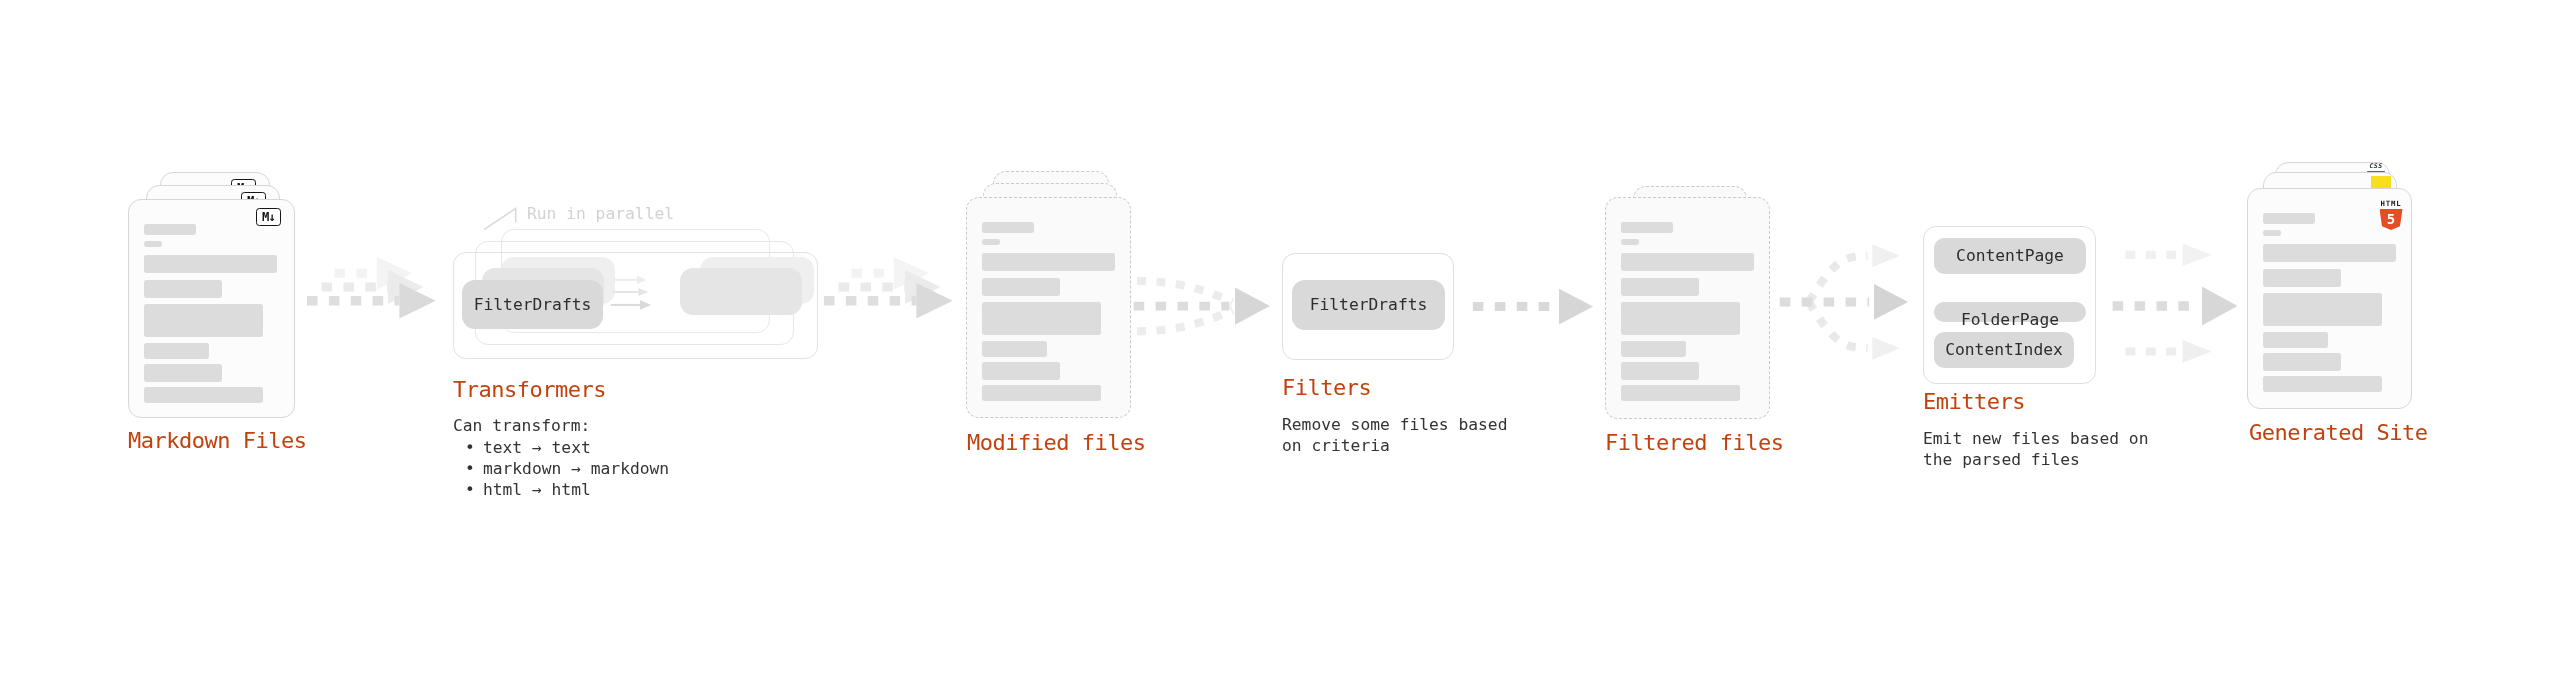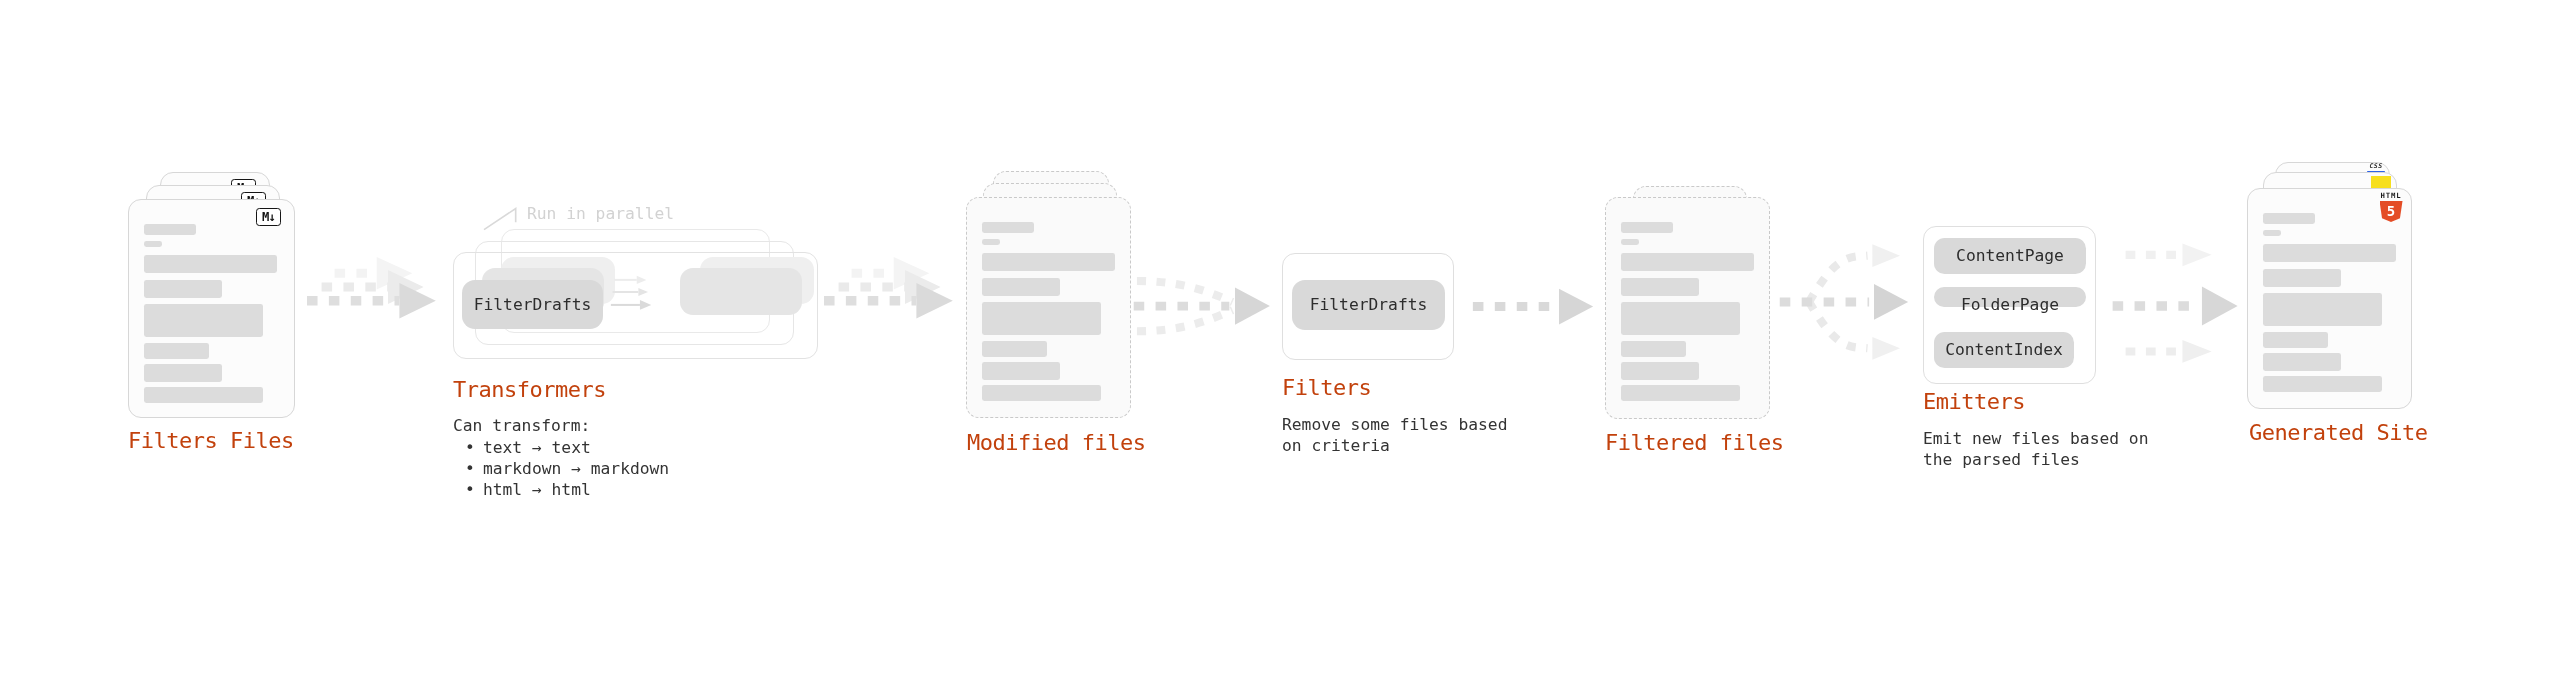--- a/index.html
+++ b/index.html
@@ -16,21 +16,21 @@
   .bullet-line{position:absolute;font-size:16.3px;line-height:21px;color:#333;}
   .bullet-line .bt{margin-left:8.1px;}
   .pill{position:absolute;box-sizing:border-box;background:#d9d9d9;border-radius:13px;color:#2d2d2d;
         font-size:16.3px;text-align:center;}
   .ghost{position:absolute;border-radius:13px;}
   .obox{position:absolute;box-sizing:border-box;border:1.6px solid #e3e3e3;border-radius:13px;background:transparent;}
   .panel{position:absolute;box-sizing:border-box;border:1.6px solid #dfdfdf;border-radius:13px;background:#fff;}
   .annotation{position:absolute;font-size:16.3px;line-height:18px;color:#d2d2d2;white-space:pre;}
   svg.arrow{position:absolute;overflow:visible;}
   .html5-badge{position:absolute;width:26px;text-align:center;}
-  .html5-word{font-size:7.3px;font-weight:700;letter-spacing:0.8px;color:#1a1a1a;line-height:8.1px;}
+  .html5-word{font-size:7.3px;font-weight:700;letter-spacing:0.8px;color:#1a1a1a;line-height:8.1px;margin-top:8px;}
   .html5-shield{margin:0.8px auto 0;width:23px;height:21px;background:#e44d26;
                 clip-path:polygon(0 0,100% 0,89% 83%,50% 100%,11% 83%);
                 color:#fff;font-size:14px;font-weight:700;line-height:20.3px;}
   .js-badge{position:absolute;background:#f7df1e;}
   .css-badge{position:absolute;width:18px;text-align:center;font-style:italic;}
   .css-word{font-size:6.5px;font-weight:700;line-height:7.3px;color:#2d2d2d;letter-spacing:0.4px;}
   .css-bar{height:2.4px;background:#2c63e8;margin-top:0.8px;border-radius:0.8px;}
 </style>
 </head>
 <body>
@@ -47,21 +47,21 @@
         <div class="bar" style="top: 41px; width: 18px; height: 5.7px;"></div>
         <div class="bar" style="top: 55px; width: 133px; height: 18px;"></div>
         <div class="bar" style="top: 80px; width: 78px; height: 18px;"></div>
         <div class="bar" style="top: 104px; width: 119px; height: 32.5px;"></div>
         <div class="bar" style="top: 143px; width: 65px; height: 16.3px;"></div>
         <div class="bar" style="top: 164px; width: 78px; height: 18px;"></div>
         <div class="bar" style="top: 187px; width: 119px; height: 16.3px;"></div>
       </div>
     <div class="md-badge" style="left:127px;top:8.1px">M↓</div>
   </div>
-  <div class="label" style="left:128px;top:429px">Filters Files</div>
+  <div class="label" style="left:128px;top:429px">Markdown Files</div>
 
   <svg class="arrow" style="left:302px;top:257px" width="138" height="81" viewBox="0 0 170 100">
     <line x1="40" y1="20" x2="92" y2="20" stroke="#f3f3f3" stroke-width="11" stroke-dasharray="13 14"></line>
     <polygon points="92,0 136,20 92,40" fill="#f4f4f4"></polygon>
     <line x1="24" y1="37" x2="106" y2="37" stroke="#eaeaea" stroke-width="11" stroke-dasharray="13 14"></line>
     <polygon points="106,16 150,37 106,58" fill="#ebebeb"></polygon>
     <line x1="6" y1="54" x2="120" y2="54" stroke="#dedede" stroke-width="12" stroke-dasharray="13 14"></line>
     <polygon points="120,32 165,54 120,76" fill="#dadada"></polygon>
   </svg>
 
@@ -164,21 +164,21 @@
     <path d="M 38,75 C 58,42 72,22 96,19 L 110,18" fill="none" stroke="#e9e9e9" stroke-width="10" stroke-dasharray="11 13"></path>
     <polygon points="116,4 150,18 116,32" fill="#f0f0f0"></polygon>
     <path d="M 38,75 C 58,108 72,128 96,131 L 110,132" fill="none" stroke="#e9e9e9" stroke-width="10" stroke-dasharray="11 13"></path>
     <polygon points="116,118 150,132 116,146" fill="#f0f0f0"></polygon>
     <line x1="2" y1="75" x2="112" y2="75" stroke="#dcdcdc" stroke-width="11" stroke-dasharray="13 14"></line>
     <polygon points="118,53 160,75 118,97" fill="#d4d4d4"></polygon>
   </svg>
 
   <div class="panel" style="left:1923px;top:226px;width:173px;height:158px"></div>
   <div class="pill" style="left:1934px;top:238px;width:152px;height:36px;line-height:36px;border-radius:10.6px">ContentPage</div>
-  <div class="pill" style="left:1934px;top:287px;width:152px;height:20px;line-height:36px;border-radius:11px">FolderPage</div>
+  <div class="pill" style="left:1934px;top:302px;width:152px;height:20px;line-height:36px;border-radius:11px">FolderPage</div>
   <div class="pill" style="left:1934px;top:332px;width:140px;height:36px;line-height:36px;border-radius:10.6px">ContentIndex</div>
   <div class="label" style="left:1923px;top:390px">Emitters</div>
   <div class="desc" style="left:1923px;top:428px">Emit new files based on
 the parsed files</div>
 
   <svg class="arrow" style="left:2111px;top:241px" width="138" height="130" viewBox="0 0 170 160">
     <line x1="18" y1="17" x2="86" y2="17" stroke="#f0f0f0" stroke-width="10" stroke-dasharray="12 13"></line>
     <polygon points="88,3 124,17 88,31" fill="#f2f2f2"></polygon>
     <line x1="2" y1="80" x2="108" y2="80" stroke="#dcdcdc" stroke-width="12" stroke-dasharray="13 14"></line>
     <polygon points="112,56 156,80 112,104" fill="#d7d7d7"></polygon>

